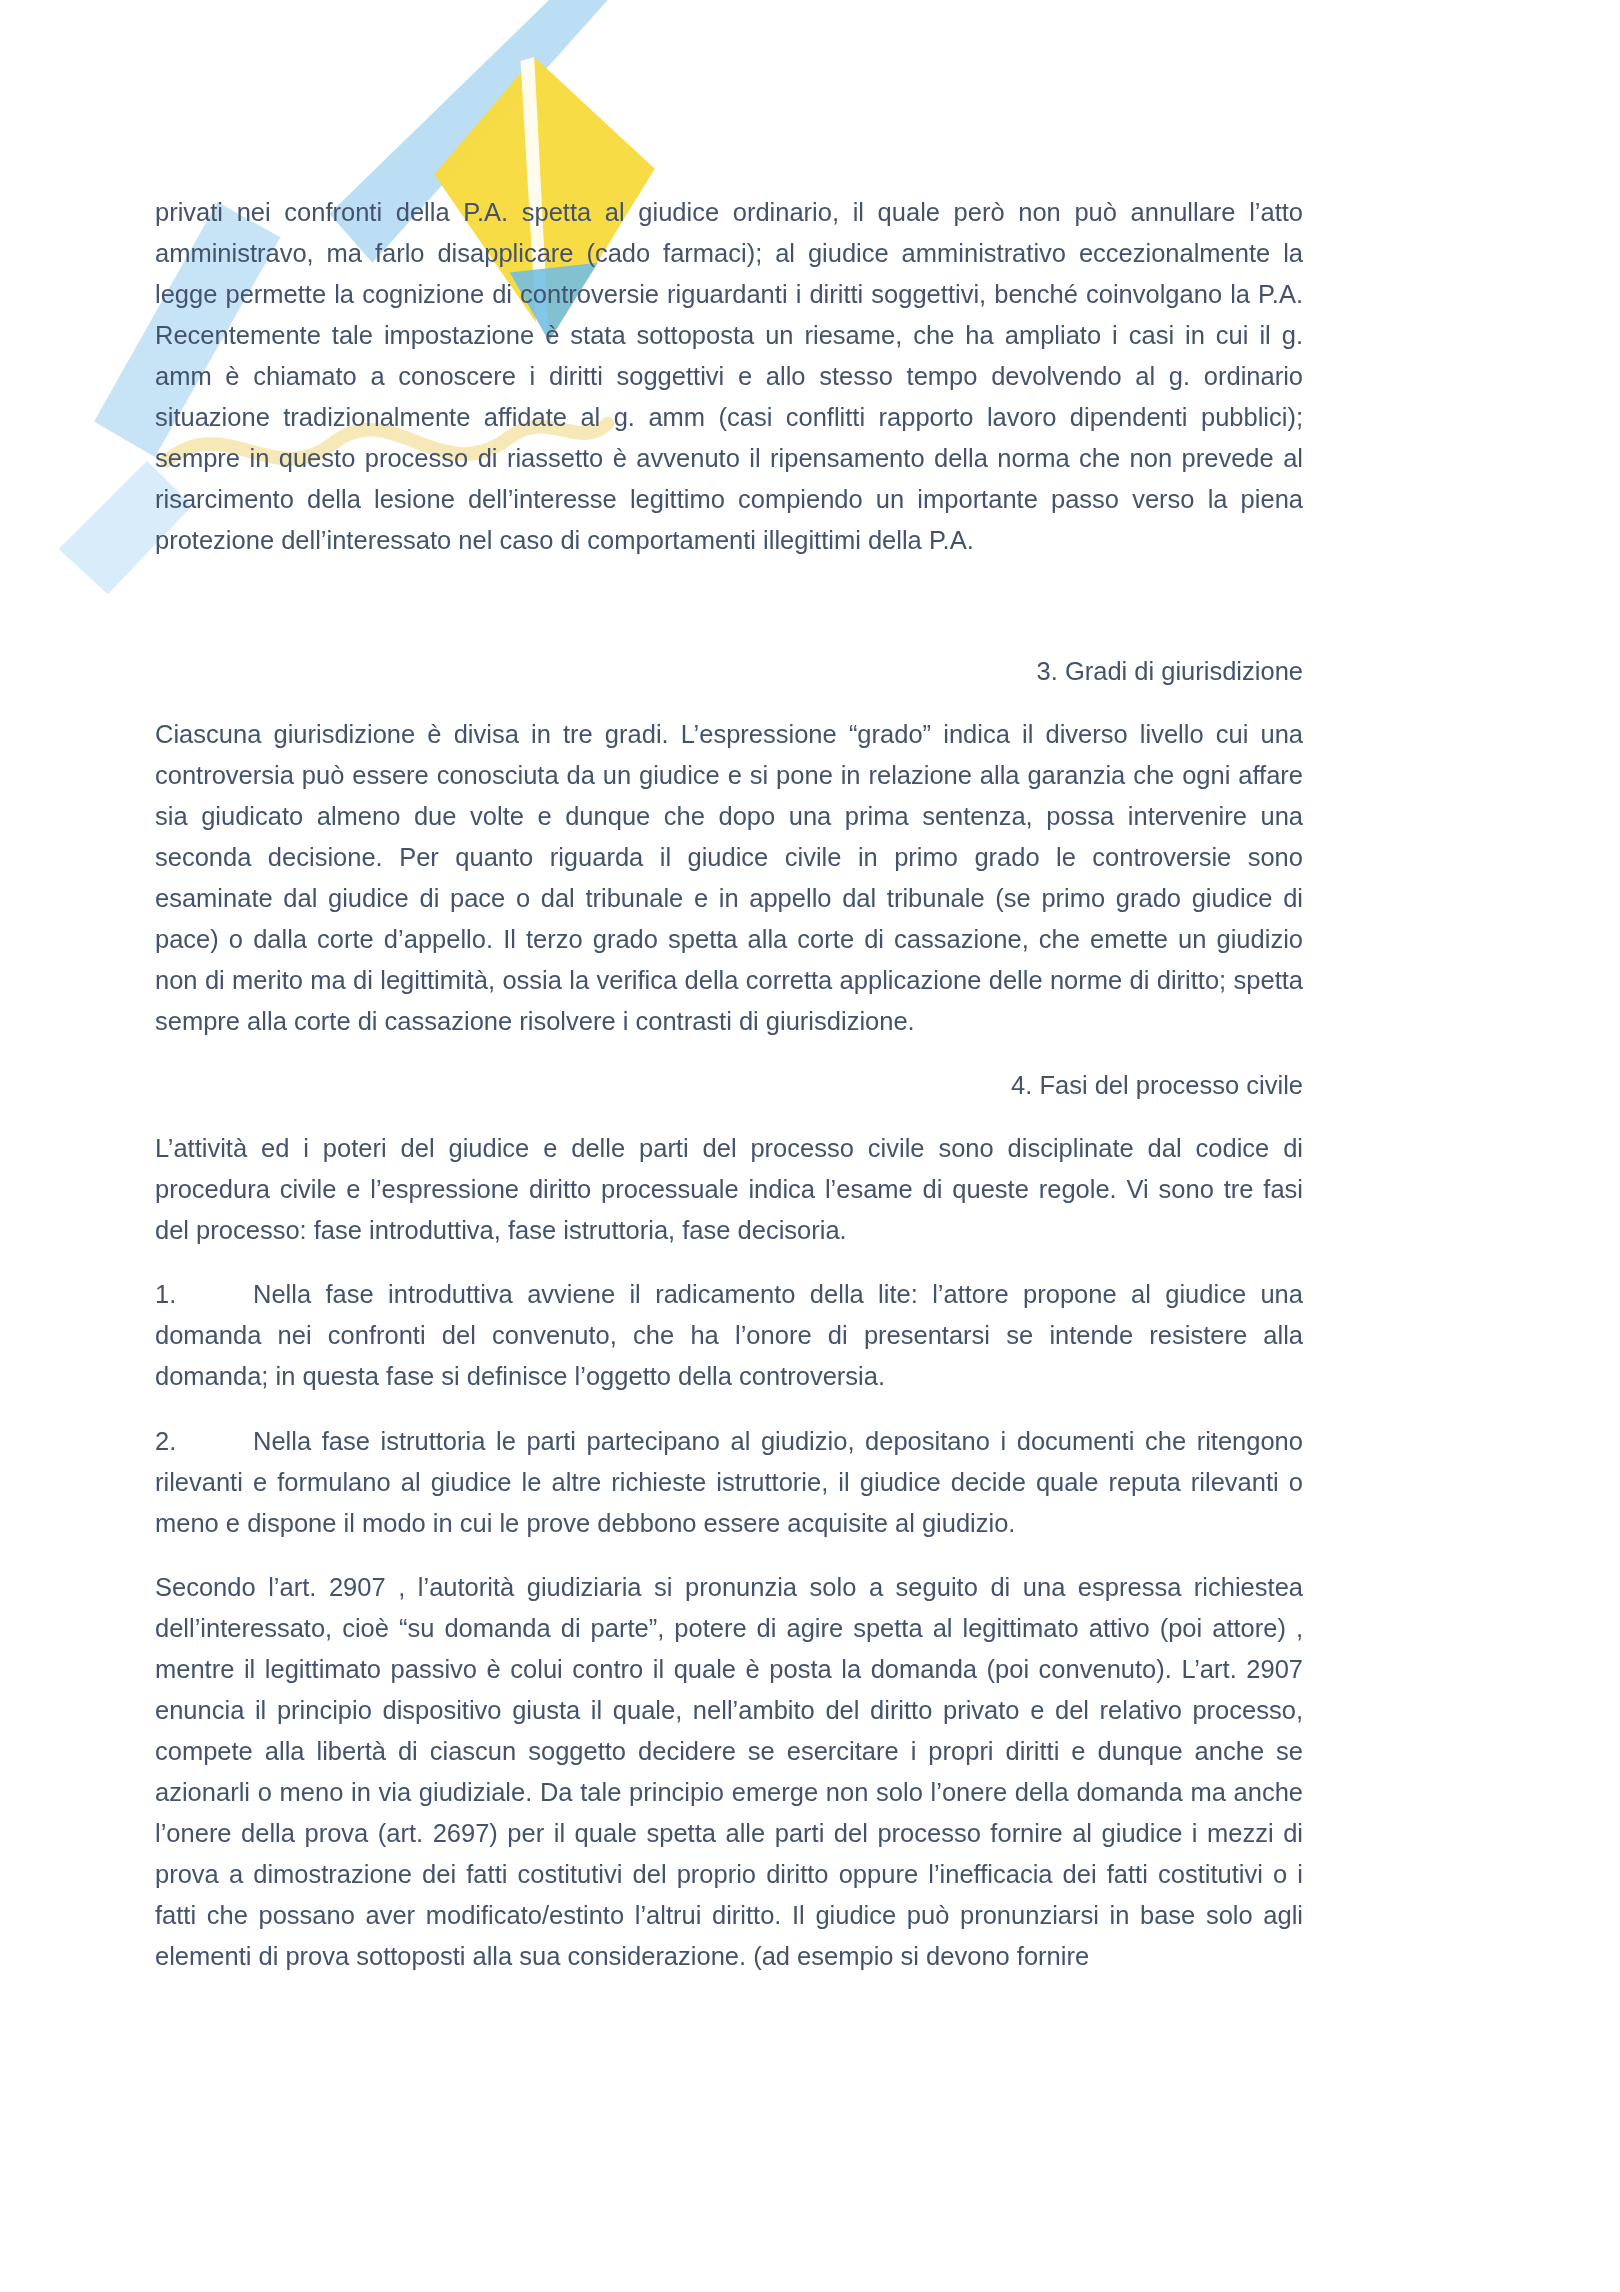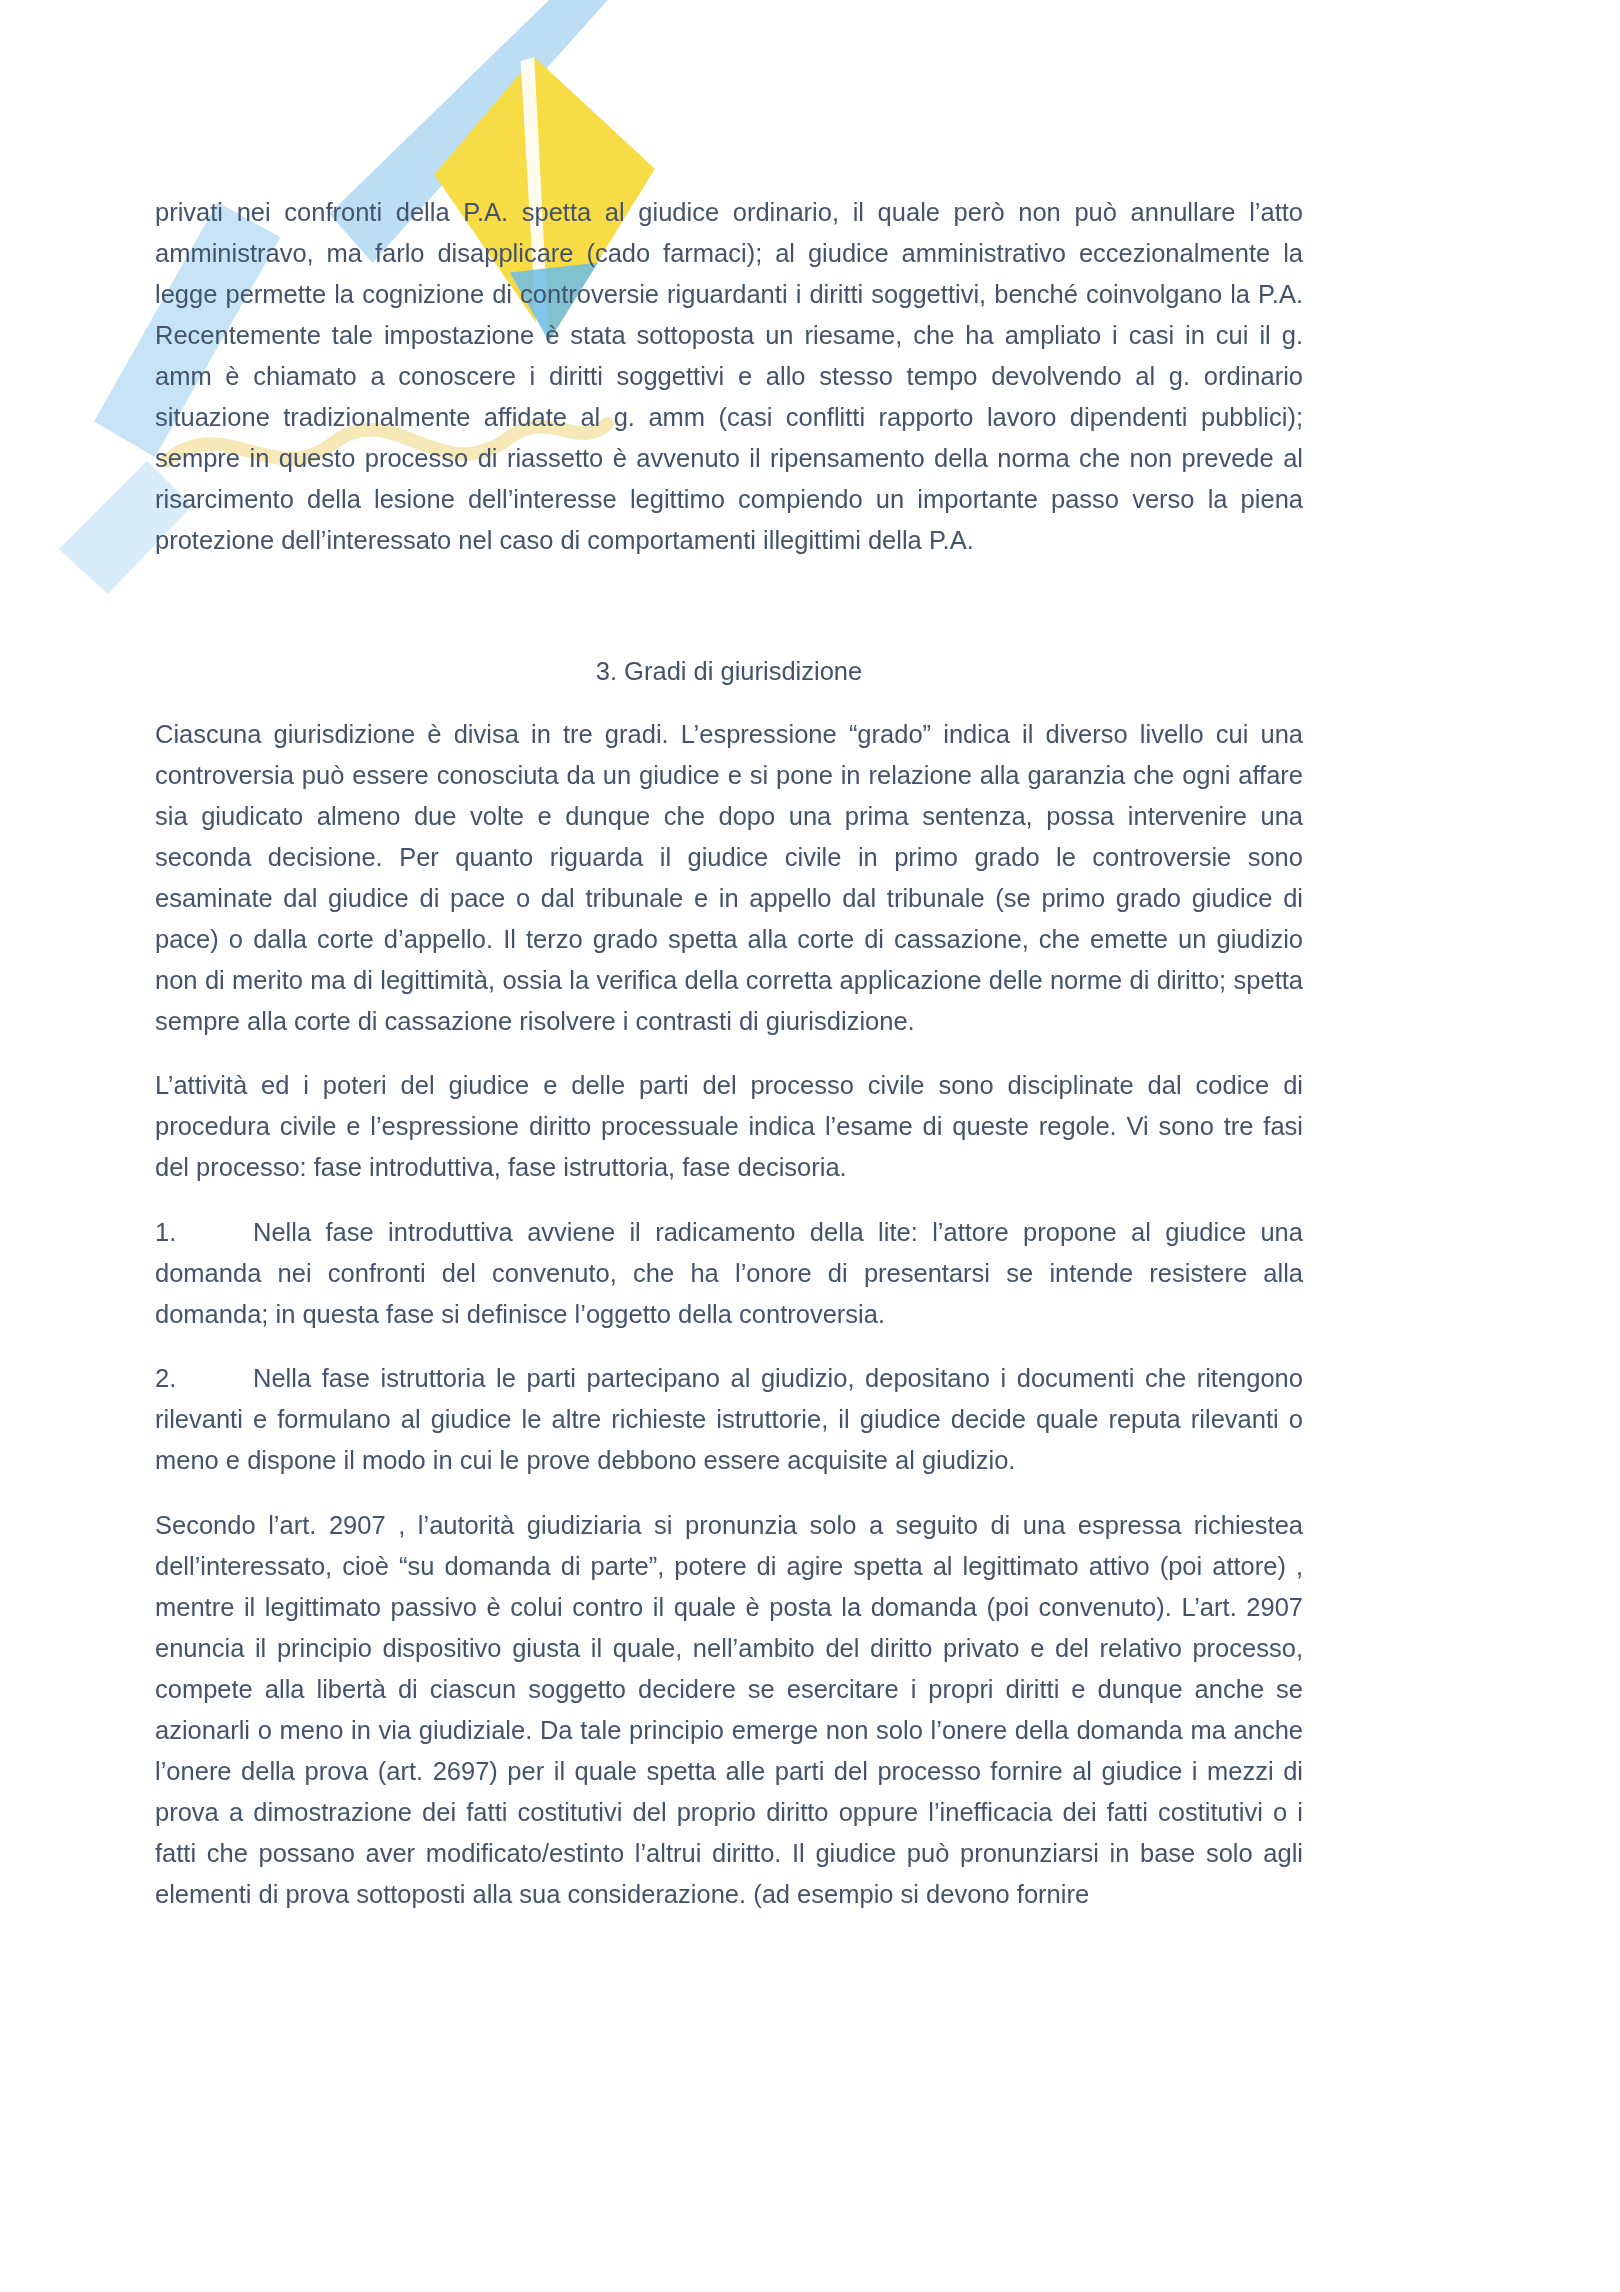--- a/index.html
+++ b/index.html
@@ -37,21 +37,21 @@
     text-align: justify;
   }
   .content p {
     margin: 0 0 23.5px 0;
   }
   .content h2 {
     font-size: 25.5px;
     line-height: 41px;
     font-weight: normal;
     margin: 0 0 21.6px 0;
-    text-align: center;
+    text-align: right;
   }
   .content h2.big-gap {
     margin-top: 90px;
   }
   .numbered .num {
     display: inline-block;
     width: 98px;
   }
 </style>
 </head>
@@ -75,20 +75,21 @@
     <path d="M170,470 C230,420 280,500 340,452 C400,404 450,500 520,446 C560,416 590,460 620,432" fill="none" stroke="#eed77c" stroke-width="14" opacity="0.55" stroke-linecap="round"></path>
   </svg>
 
   <div class="content">
 
     <p>privati nei confronti della P.A. spetta al giudice ordinario, il quale però non può annullare l’atto amministravo, ma farlo disapplicare (cado farmaci); al giudice amministrativo eccezionalmente la legge permette la cognizione di controversie riguardanti i diritti soggettivi, benché coinvolgano la P.A. Recentemente tale impostazione è stata sottoposta un riesame, che ha ampliato i casi in cui il g. amm è chiamato a conoscere i diritti soggettivi e allo stesso tempo devolvendo al g. ordinario situazione tradizionalmente affidate al g. amm (casi conflitti rapporto lavoro dipendenti pubblici); sempre in questo  processo di riassetto è avvenuto il ripensamento della norma che non prevede al risarcimento della lesione dell’interesse legittimo compiendo un importante passo verso la piena protezione dell’interessato nel caso di comportamenti illegittimi della P.A.</p>
 
     <h2 class="big-gap">3. Gradi di giurisdizione</h2>
     <p>Ciascuna giurisdizione è divisa in tre gradi. L’espressione “grado” indica il diverso livello cui una controversia può essere conosciuta da un giudice e si pone in relazione alla garanzia che ogni affare sia giudicato almeno due volte e dunque che dopo una prima sentenza, possa intervenire una seconda decisione. Per quanto riguarda il giudice civile in primo grado le controversie sono esaminate dal giudice di pace o dal tribunale e in appello dal tribunale (se primo grado giudice di pace) o dalla corte d’appello. Il terzo grado spetta alla corte di cassazione, che emette un giudizio non di merito ma di legittimità, ossia la verifica della corretta applicazione delle norme di diritto; spetta sempre alla corte di cassazione risolvere i contrasti di giurisdizione.</p>
 
+    <h2>4.  Fasi del processo civile</h2>
     <p>L’attività ed i poteri del giudice e delle parti del processo civile sono disciplinate dal codice di procedura civile e l’espressione diritto processuale indica l’esame di queste regole. Vi sono tre fasi del processo: fase introduttiva, fase istruttoria, fase decisoria.</p>
 
     <p class="numbered"><span class="num">1.</span><span>Nella fase introduttiva avviene il radicamento della lite: l’attore propone al giudice una domanda nei confronti del convenuto, che ha l’onore di presentarsi se intende resistere alla domanda; in questa fase si definisce l’oggetto della controversia.</span></p>
 
     <p class="numbered"><span class="num">2.</span><span>Nella fase istruttoria le parti partecipano al giudizio, depositano i documenti che ritengono rilevanti e formulano al giudice le altre richieste istruttorie, il giudice decide quale reputa rilevanti o meno e dispone il modo in cui le prove debbono essere acquisite al giudizio.</span></p>
 
 
     <p>Secondo l’art. 2907 , l’autorità giudiziaria si pronunzia solo a seguito di una espressa richiestea dell’interessato, cioè “su domanda di parte”, potere di agire spetta al legittimato attivo (poi attore) , mentre il legittimato passivo è colui contro il quale è posta la domanda (poi convenuto). L’art. 2907 enuncia il principio dispositivo giusta il quale, nell’ambito del diritto privato e del relativo processo, compete alla libertà di ciascun soggetto decidere se esercitare i propri diritti e dunque anche se azionarli o meno in via giudiziale. Da tale principio emerge non solo l’onere della domanda ma anche l’onere della prova (art. 2697) per il quale spetta alle parti del processo fornire al giudice i mezzi di prova a dimostrazione dei fatti costitutivi del proprio diritto oppure l’inefficacia dei fatti costitutivi o i fatti che possano aver modificato/estinto l’altrui diritto. Il giudice può pronunziarsi in base solo agli elementi di prova sottoposti alla sua considerazione. (ad esempio si devono fornire</p>
 
   </div>

